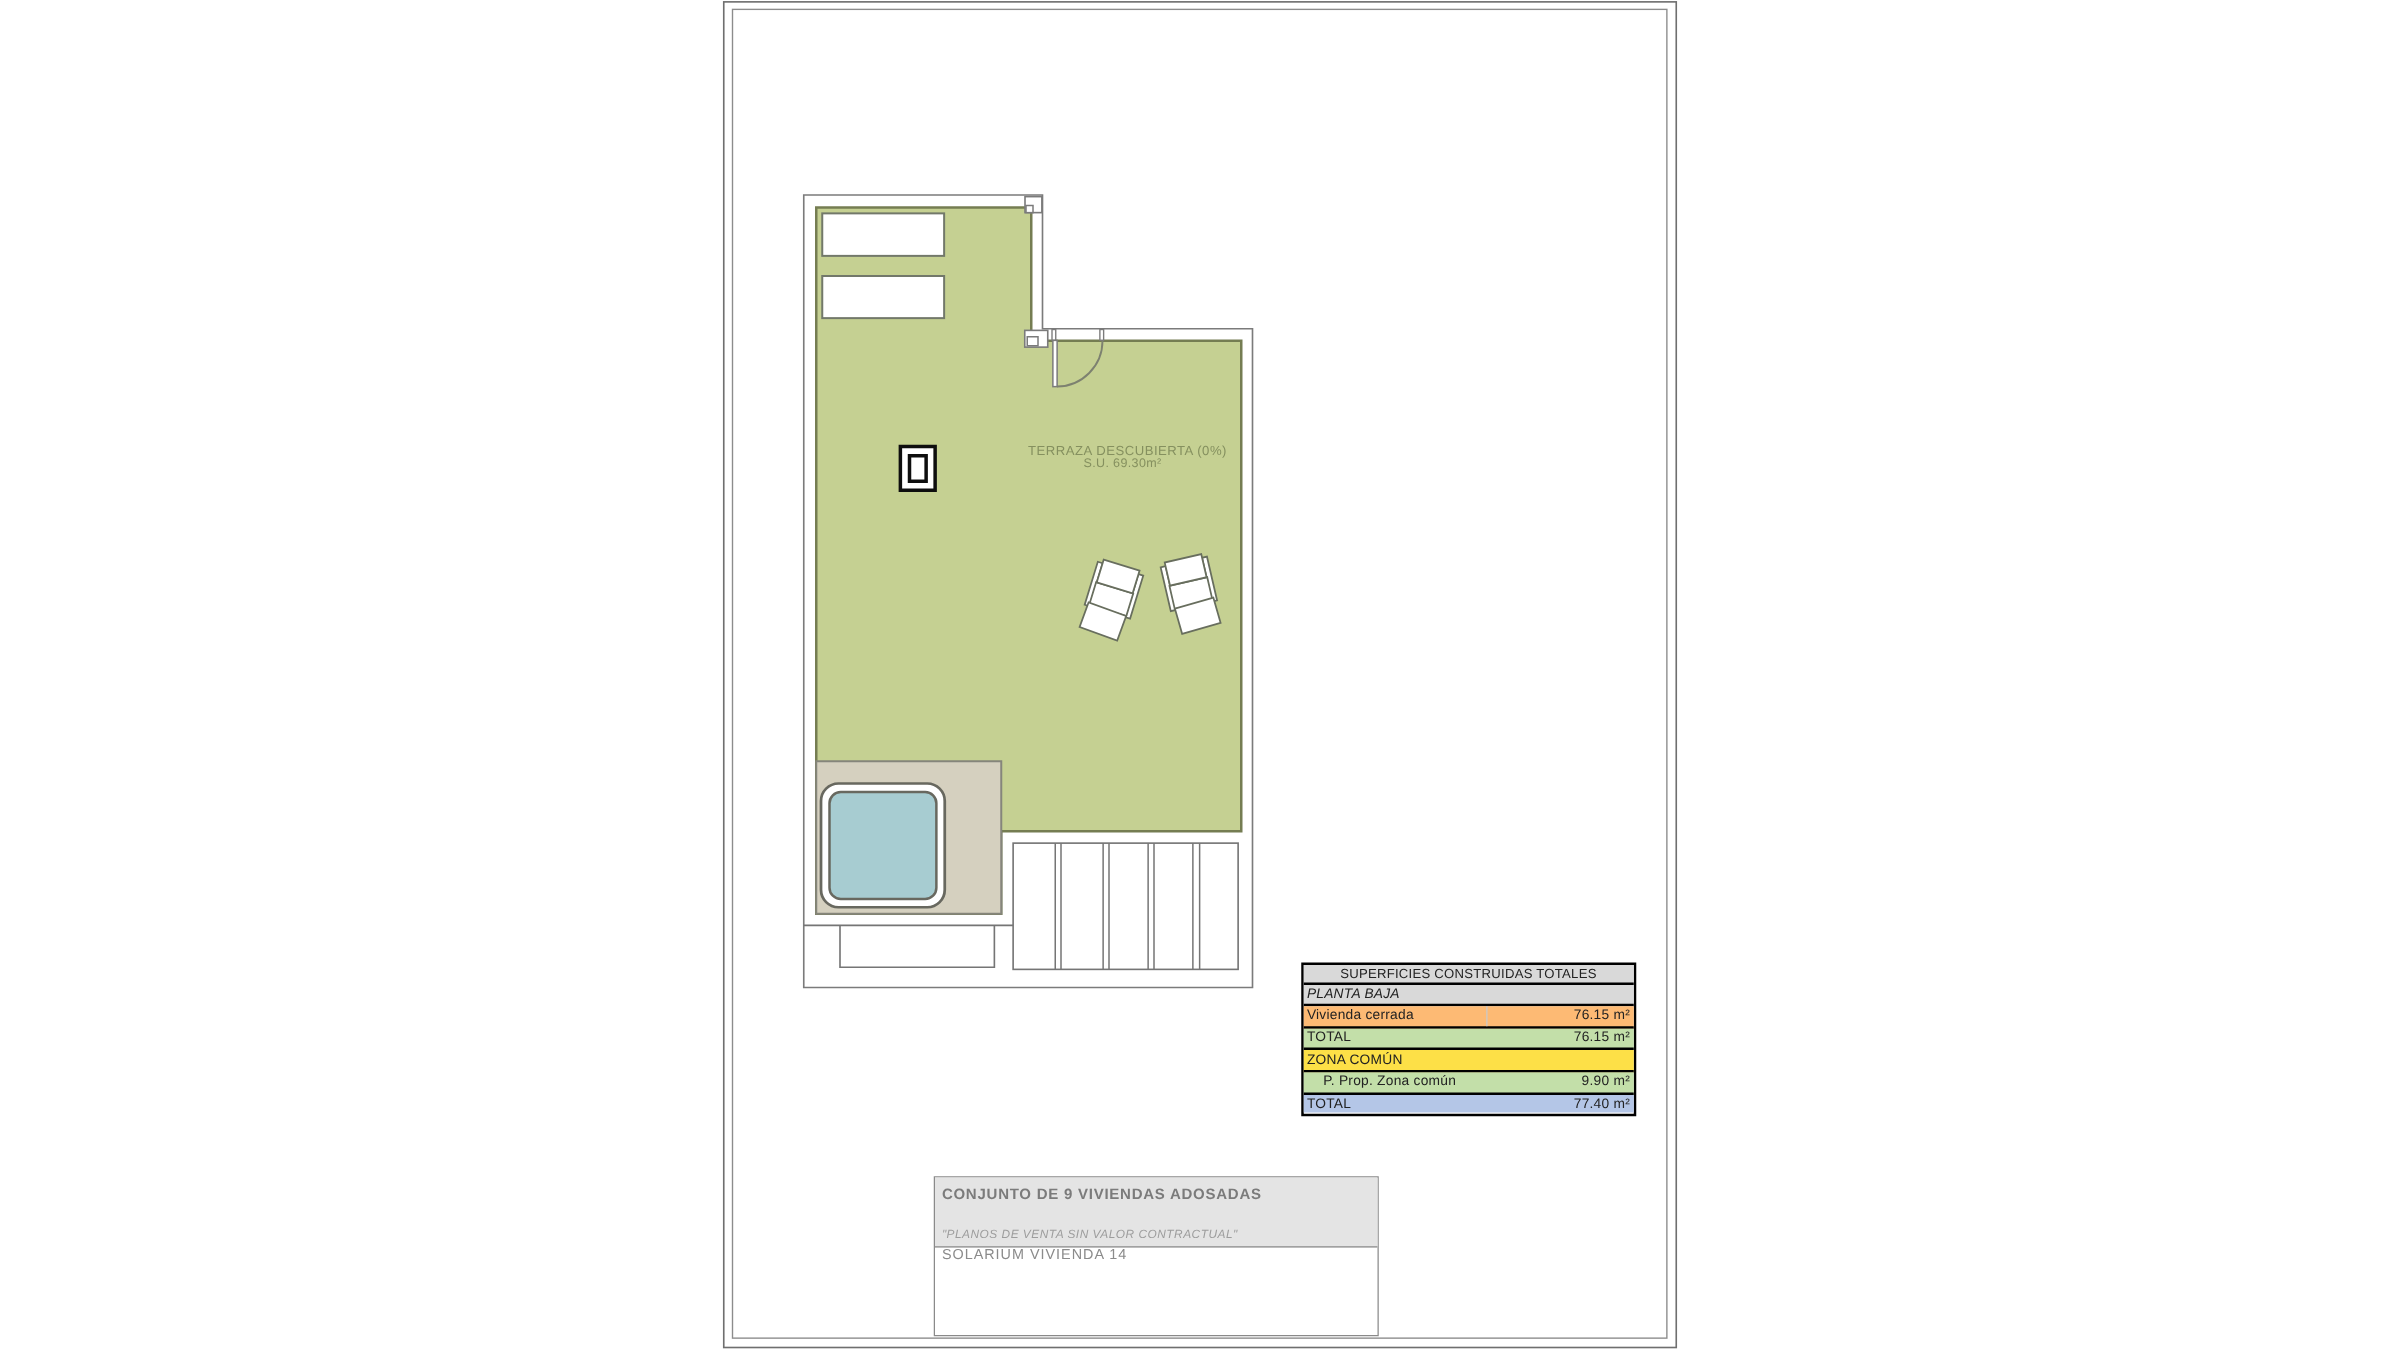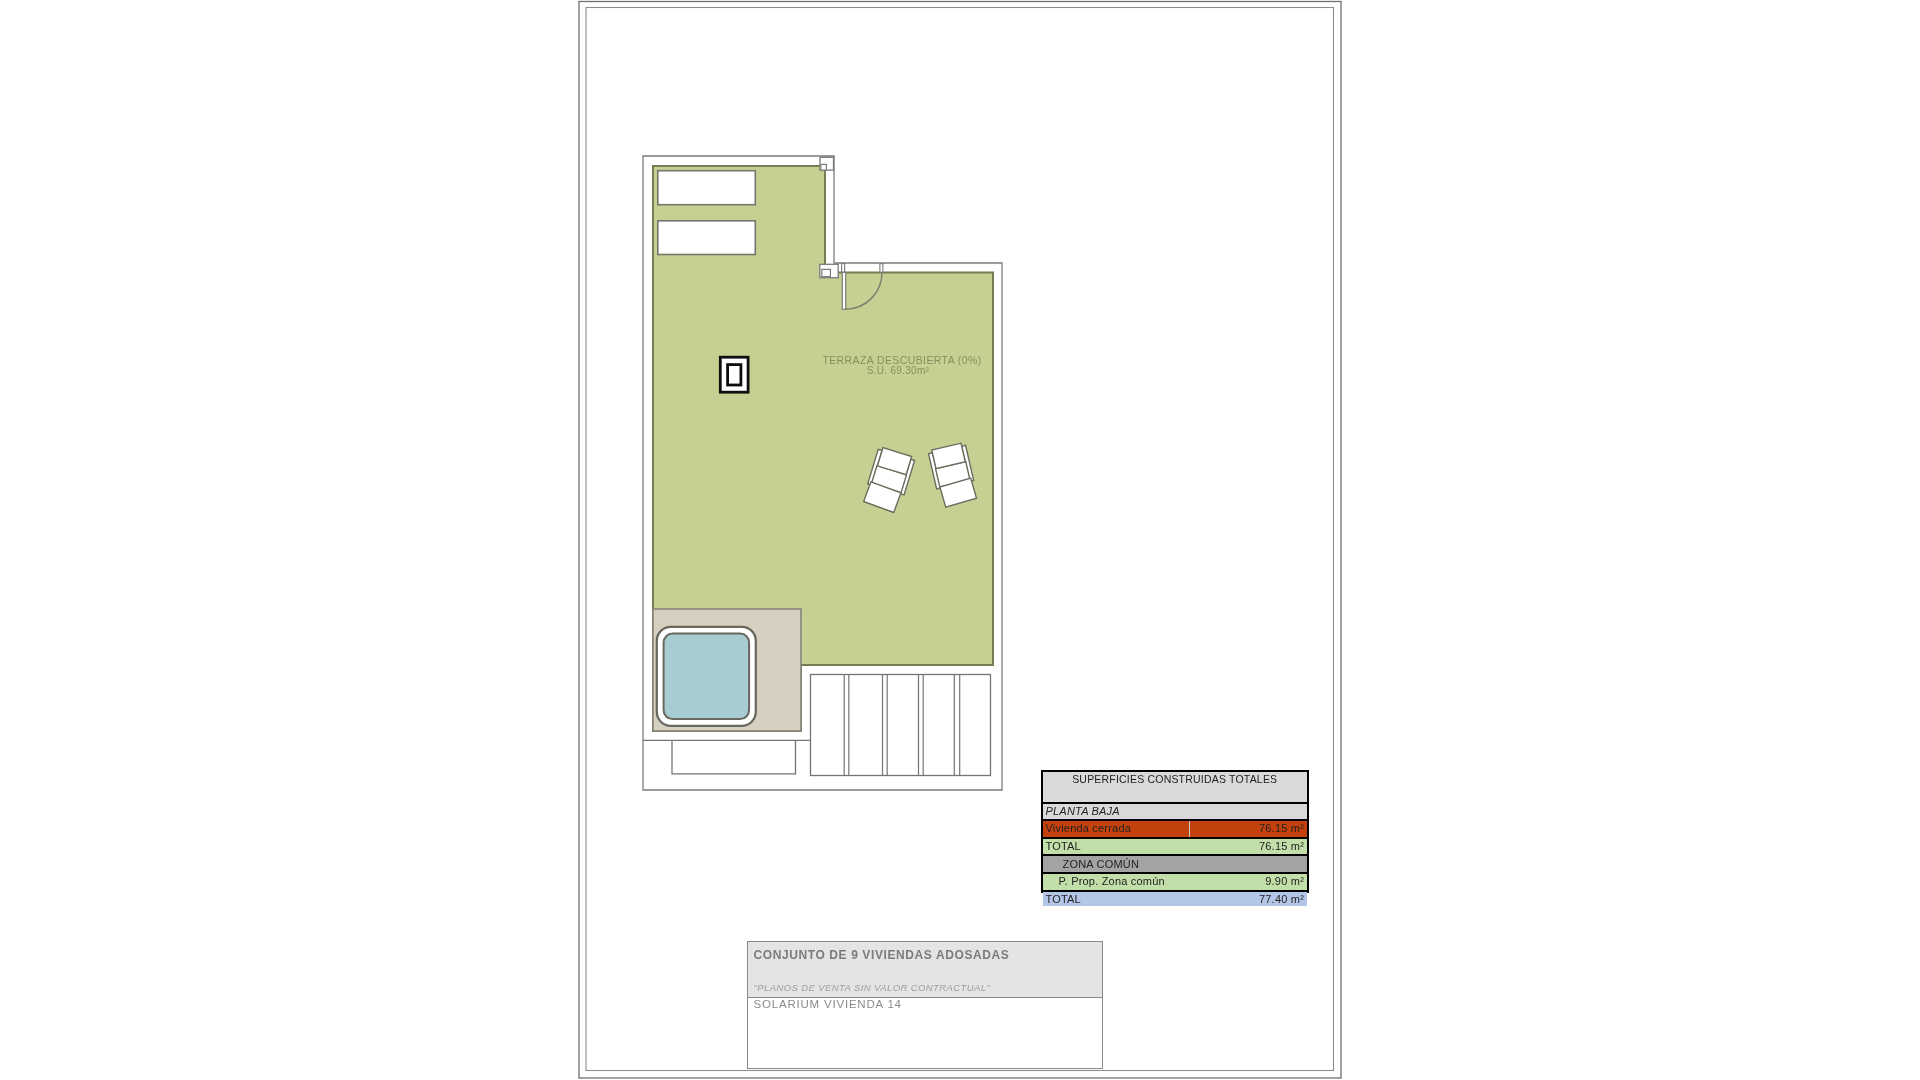--- a/index.html
+++ b/index.html
@@ -79,29 +79,29 @@
     <rect x="-15" y="-25" width="30" height="19"></rect>
     <rect x="-16" y="12" width="32" height="21" transform="rotate(-3)"></rect>
   </g>
 
   <text x="902" y="364" text-anchor="middle" font-size="10.5" letter-spacing="0.4" fill="#85905f" font-family="Liberation Sans, sans-serif">TERRAZA DESCUBIERTA (0%)</text>
   <text x="898" y="373.5" text-anchor="middle" font-size="10" letter-spacing="0.3" fill="#85905f" font-family="Liberation Sans, sans-serif">S.U. 69.30m²</text>
 </svg>
 
 <div class="abs" style="left:1040.5px;top:769.8px;width:268.5px;height:123.5px;border:2px solid #000;background:#fff;font-size:11px;color:#222;letter-spacing:0.2px;">
 
-  <div style="height:32px;background:#d9d9d9;border-bottom:2px solid #000;text-align:center;line-height:14.8px;font-size:10.5px;">SUPERFICIES CONSTRUIDAS TOTALES</div>
+  <div style="height:16px;background:#d9d9d9;border-bottom:2px solid #000;text-align:center;line-height:14.8px;font-size:10.5px;">SUPERFICIES CONSTRUIDAS TOTALES</div>
 
   <div style="height:17.5px;background:#d9d9d9;border-bottom:2px solid #000;line-height:15.5px;padding-left:3px;font-style:italic;">PLANTA BAJA</div>
 
-  <div style="height:17.5px;background:#c2410c;border-bottom:2px solid #000;line-height:15.5px;padding-left:3px;position:relative;">Vivienda cerrada<span style="position:absolute;right:3px;">76.15 m²</span><span style="position:absolute;left:146px;top:0;height:15.5px;border-left:1px solid #c9c9c9;"></span></div>
+  <div style="height:17.5px;background:#fdba74;border-bottom:2px solid #000;line-height:15.5px;padding-left:3px;position:relative;">Vivienda cerrada<span style="position:absolute;right:3px;">76.15 m²</span><span style="position:absolute;left:146px;top:0;height:15.5px;border-left:1px solid #c9c9c9;"></span></div>
 
   <div style="height:16.8px;background:#c3dfa9;border-bottom:2px solid #000;line-height:14.8px;padding-left:3px;position:relative;">TOTAL<span style="position:absolute;right:3px;">76.15 m²</span></div>
 
-  <div style="height:18.9px;background:#a3a3a3;border-bottom:2px solid #000;line-height:16.9px;padding-left:20px;">ZONA COMÚN</div>
+  <div style="height:18.9px;background:#fde047;border-bottom:2px solid #000;line-height:16.9px;padding-left:3px;">ZONA COMÚN</div>
 
   <div style="height:17.5px;background:#c3dfa9;border-bottom:2px solid #000;line-height:15.5px;padding-left:16px;position:relative;">P. Prop. Zona común<span style="position:absolute;right:3px;">9.90 m²</span></div>
 
   <div style="height:14.5px;background:#b4c6e7;line-height:14.5px;padding-left:3px;position:relative;">TOTAL<span style="position:absolute;right:3px;">77.40 m²</span></div>
 </div>
 
 <div class="abs" style="left:746.5px;top:941.4px;width:356px;height:127.5px;border:1.4px solid #8a8a8a;background:#ffffff;">
 
   <div style="height:56px;background:#e4e4e4;border-bottom:1.4px solid #8a8a8a;position:relative;">
 

